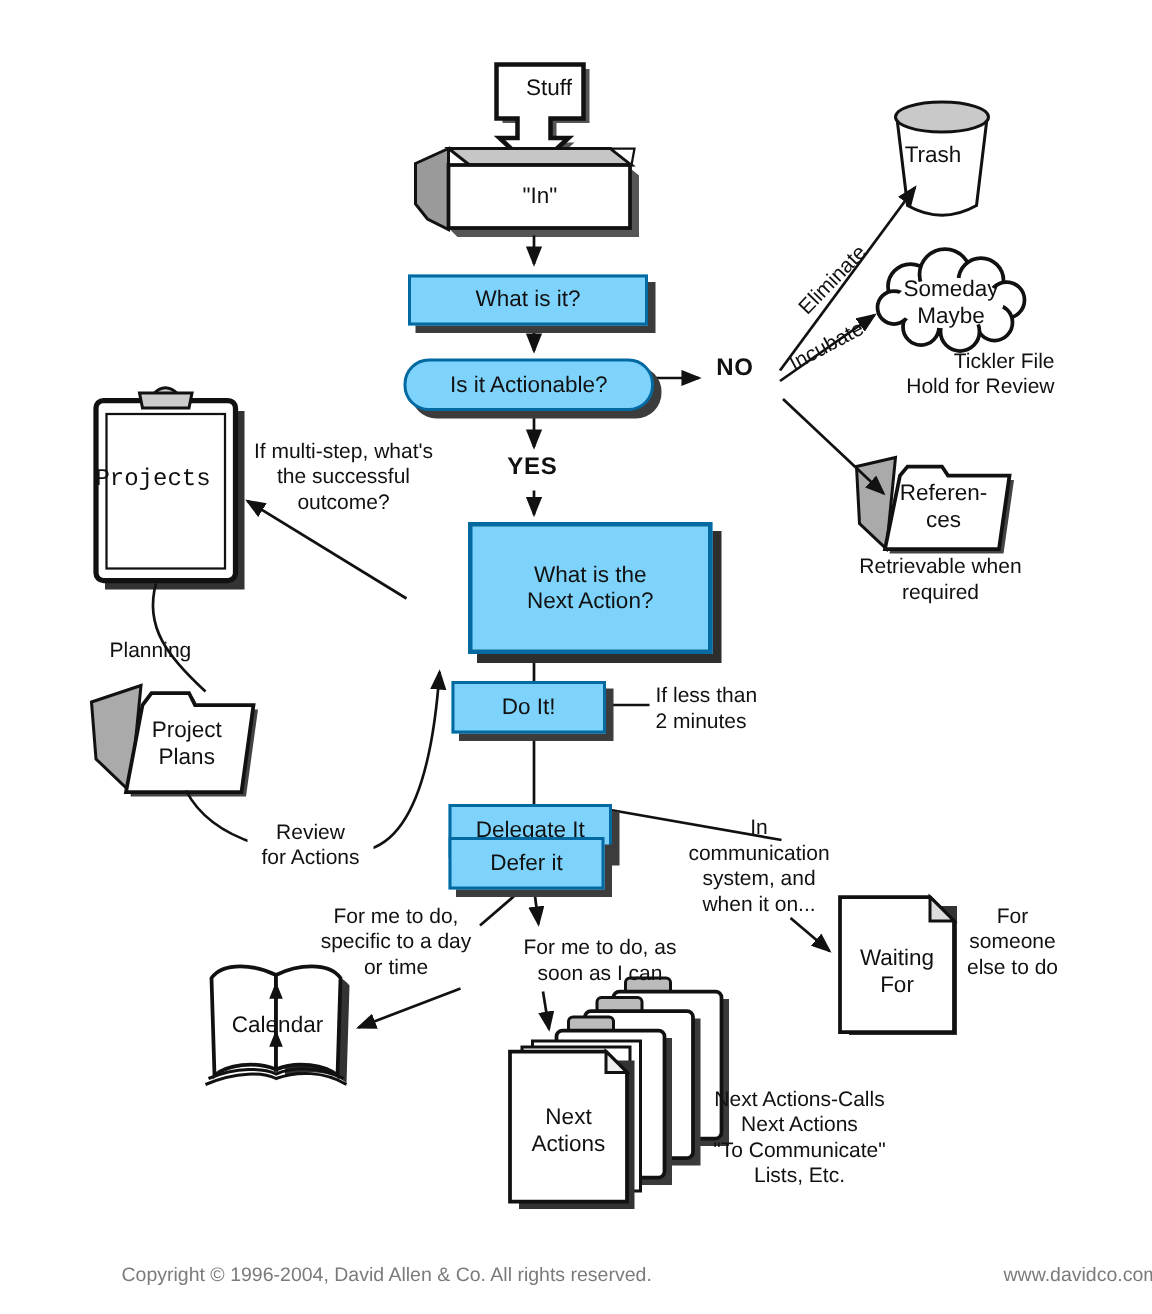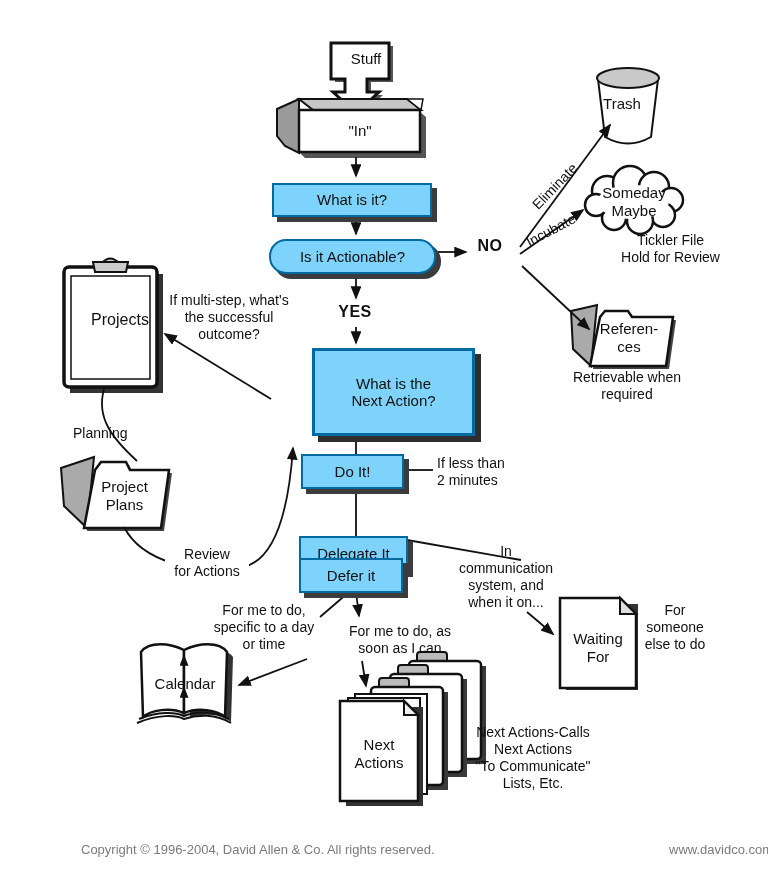--- a/index.html
+++ b/index.html
@@ -161,35 +161,35 @@
   <div class="box" style="left:299px; top:536px; width:105px; height:32px;">Delegate It</div>
   <div class="box" style="left:299px; top:558px; width:100px; height:31px;">Defer it</div>
 
   <div class="lbl shape" style="left:331px; top:50px; width:70px;">Stuff</div>
   <div class="lbl shape" style="left:330px; top:122px; width:60px;">"In"</div>
   <div class="lbl shape" style="left:600px; top:95px; width:44px;">Trash</div>
   <div class="lbl shape" style="left:594px; top:184px; width:80px;">Someday
 Maybe</div>
   <div class="lbl shape" style="left:599px; top:320px; width:60px;">Referen-
 ces</div>
-  <div class="lbl shape" style="left:74px; top:310px; width:92px; font-size:16px;">Projects</div>
+  <div class="lbl shape" style="left:56px; top:310px; width:92px; font-size:16px;font-family:Liberation Mono, monospace;">Projects</div>
   <div class="lbl shape" style="left:92px; top:478px; width:65px;">Project
 Plans</div>
   <div class="lbl shape" style="left:140px; top:675px; width:90px;">Calendar</div>
   <div class="lbl shape" style="left:342px; top:736px; width:74px;">Next
 Actions</div>
   <div class="lbl shape" style="left:563px; top:630px; width:70px;">Waiting
 For</div>
 
   <div class="lbl big" style="left:470px; top:236px; width:40px;">NO</div>
   <div class="lbl big" style="left:330px; top:302px; width:50px;">YES</div>
 
   <div class="lbl rot" style="left:510px; top:178px; width:90px; transform:rotate(-46deg);">Eliminate</div>
   <div class="lbl rot" style="left:511px; top:222px; width:80px; transform:rotate(-28deg);">Incubate</div>
-  <div class="lbl" style="left:608px; top:232px; width:125px;">Tickler File
+  <div class="lbl" style="left:578px; top:232px; width:125px;text-align:right;">Tickler File
 Hold for Review</div>
   <div class="lbl" style="left:564px; top:369px; width:126px;">Retrievable when
 required</div>
   <div class="lbl" style="left:159px; top:292px; width:140px;">If multi-step, what's
 the successful
 outcome?</div>
   <div class="lbl left" style="left:73px; top:425px; width:70px;">Planning</div>
   <div class="lbl whitebg" style="left:165px; top:546px; width:80px;">Review
 for Actions</div>
   <div class="lbl left" style="left:437px; top:455px; width:95px;">If less than

